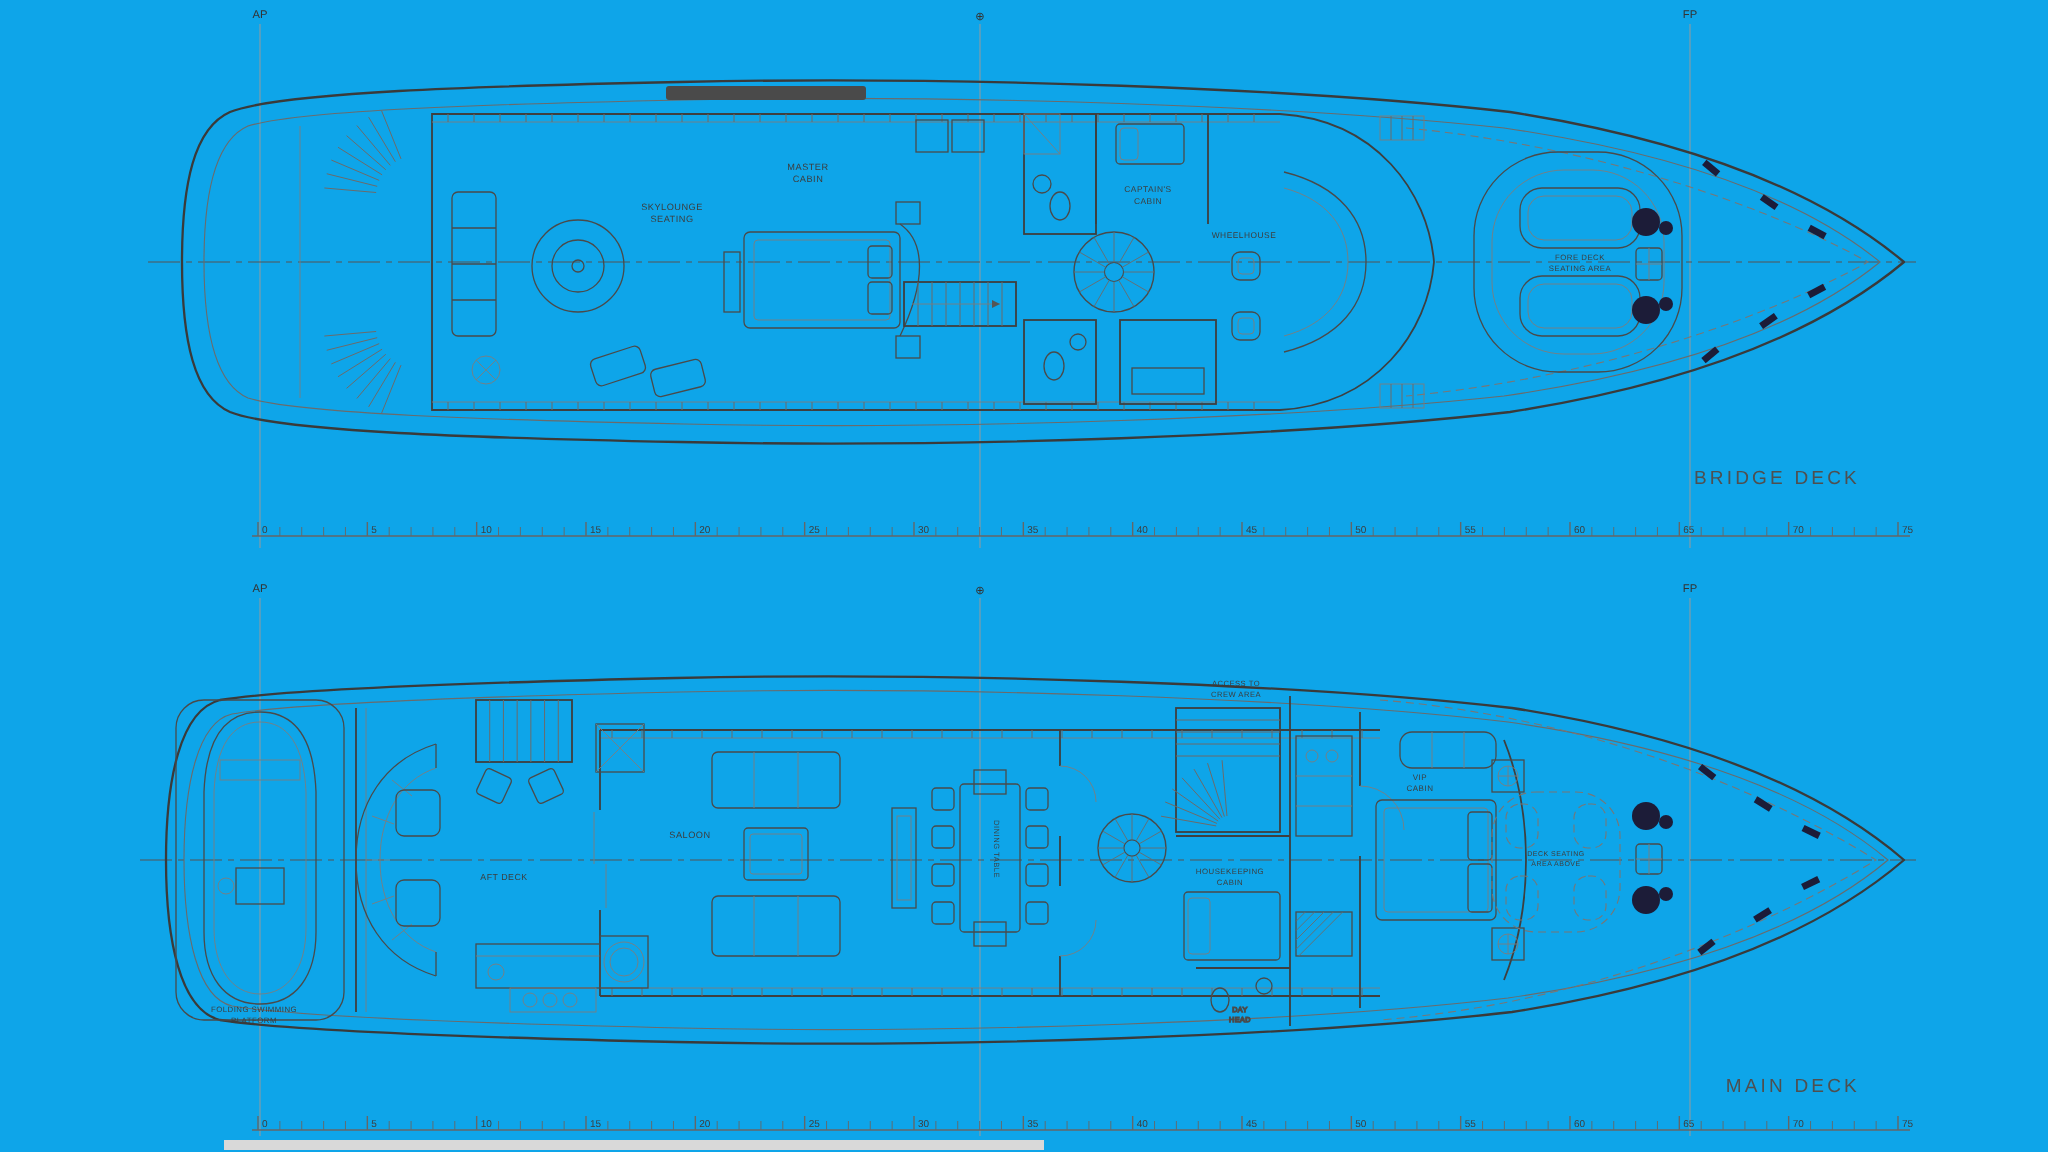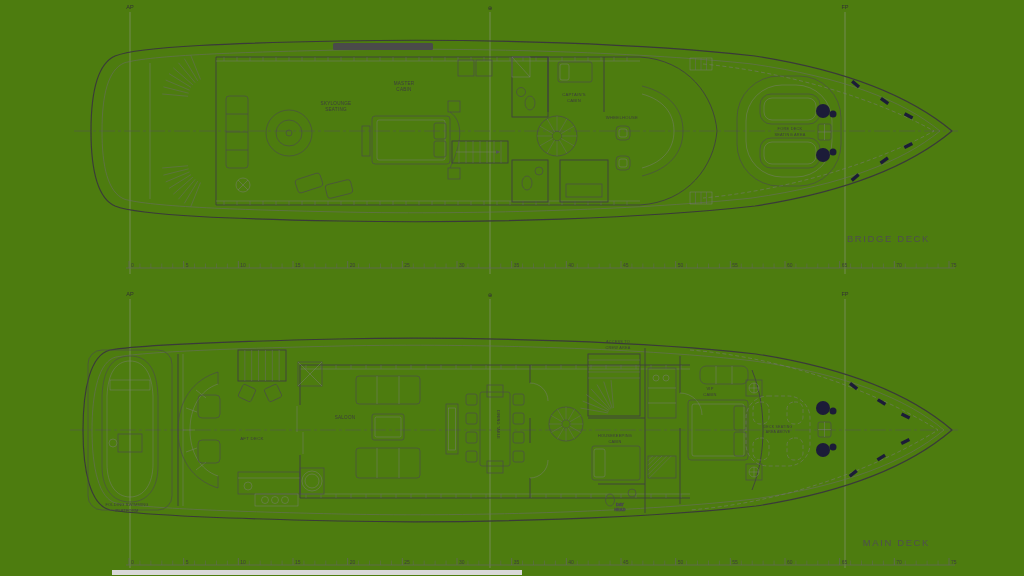--- a/index.html
+++ b/index.html
@@ -1,16 +1,16 @@
 <!DOCTYPE html>
 <html><head>
 <meta charset="utf-8">
 <style>
   html,body{margin:0;padding:0;background:#fff;}
-  .canvas{position:relative;width:1024px;height:576px;background:#4d7c0f;overflow:hidden;
+  .canvas{position:relative;width:1024px;height:576px;background:#0ea5e9;overflow:hidden;
           font-family:"Liberation Sans",sans-serif;}
   svg{display:block;}
   svg text{font-family:"Liberation Sans",sans-serif;fill:#3d3d3d;}
   .hull{stroke:#3a3a3a;stroke-width:1.15;fill:none;stroke-linejoin:round;}
   .inner{stroke:#6b6b6b;stroke-width:0.55;fill:none;}
   .wall{stroke:#3f3f3f;stroke-width:0.9;fill:none;}
   .fur{stroke:#4a4a4a;stroke-width:0.65;fill:none;}
   .thin{stroke:#7d7d7d;stroke-width:0.45;fill:none;}
   .cl{stroke:#555;stroke-width:0.55;stroke-dasharray:16 3 3 3;fill:none;}
   .dash{stroke:#777;stroke-width:0.55;stroke-dasharray:4 2.5;fill:none;}

